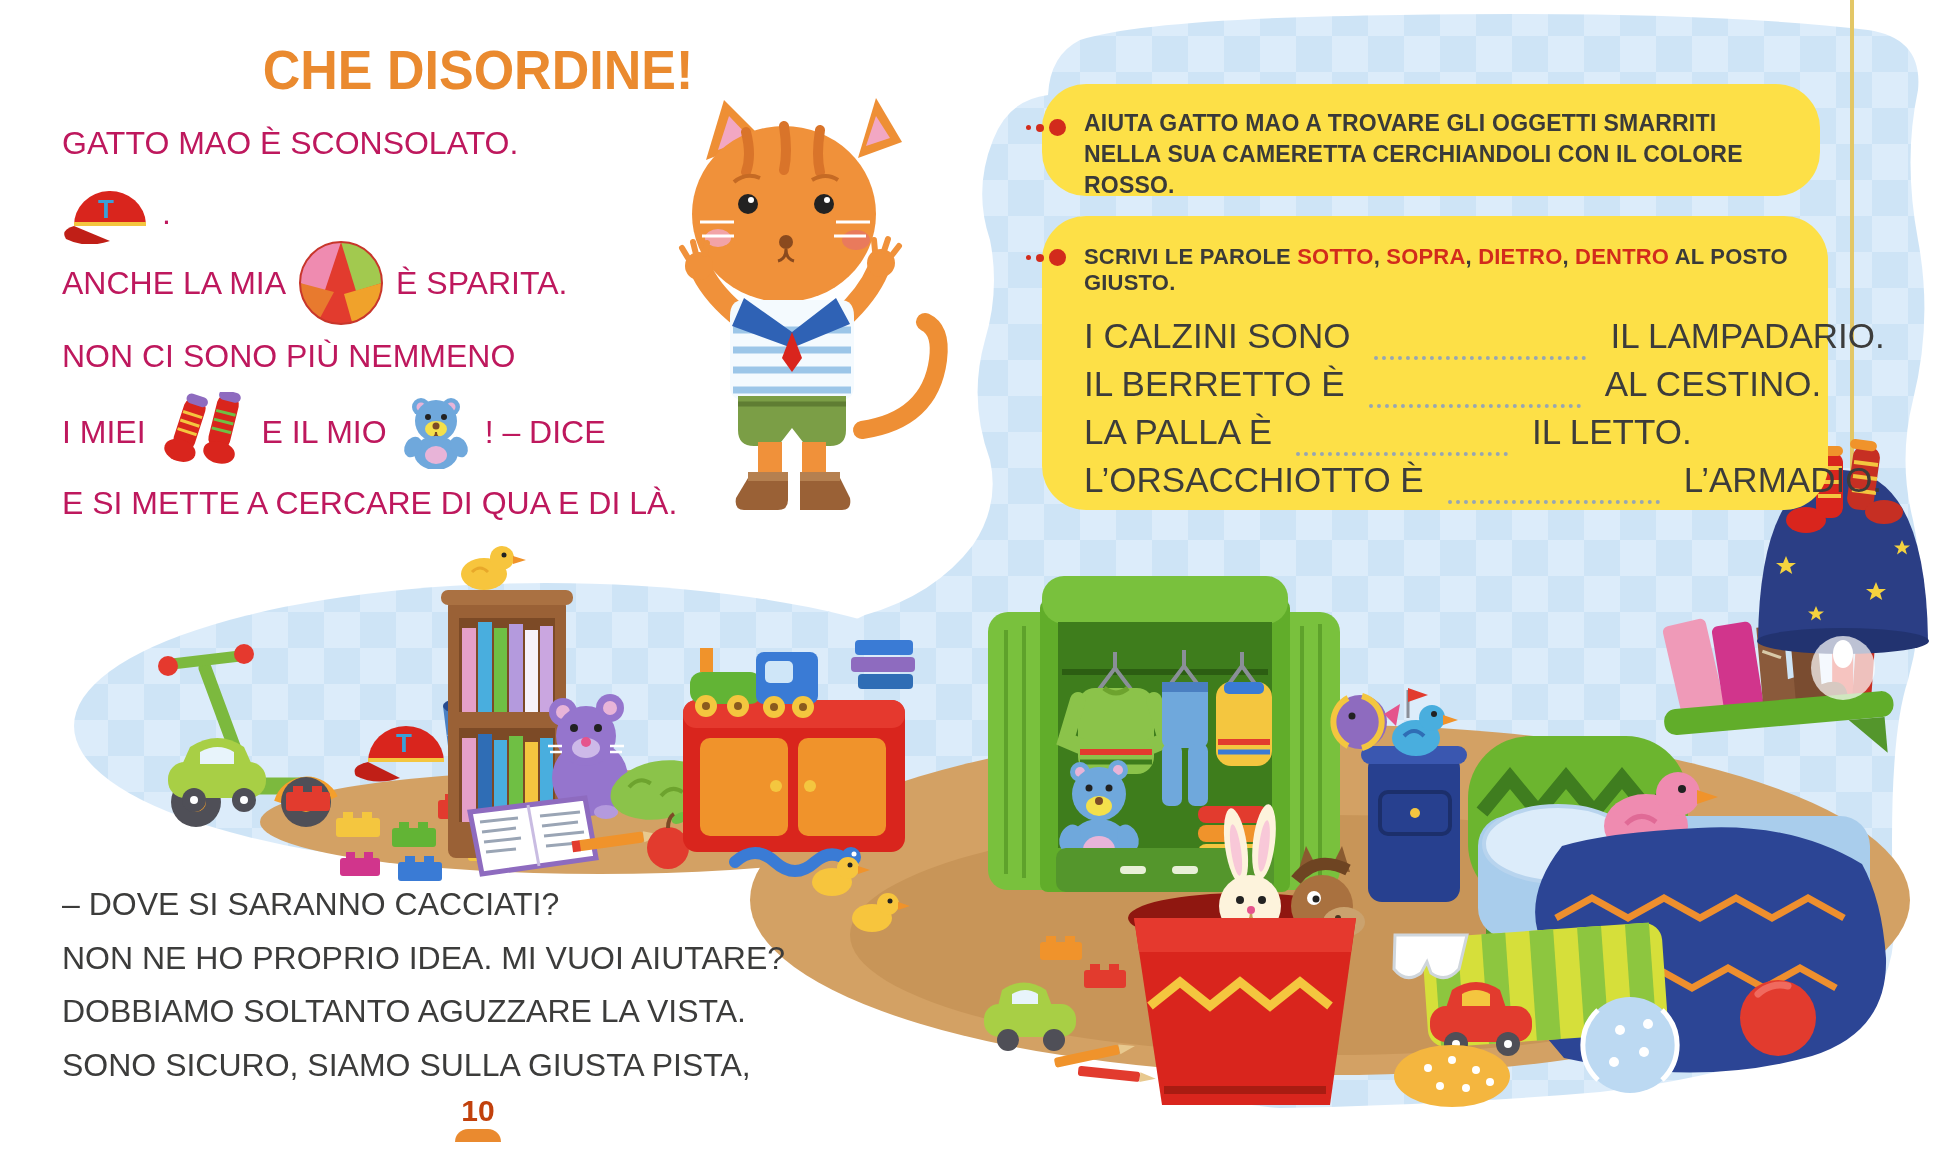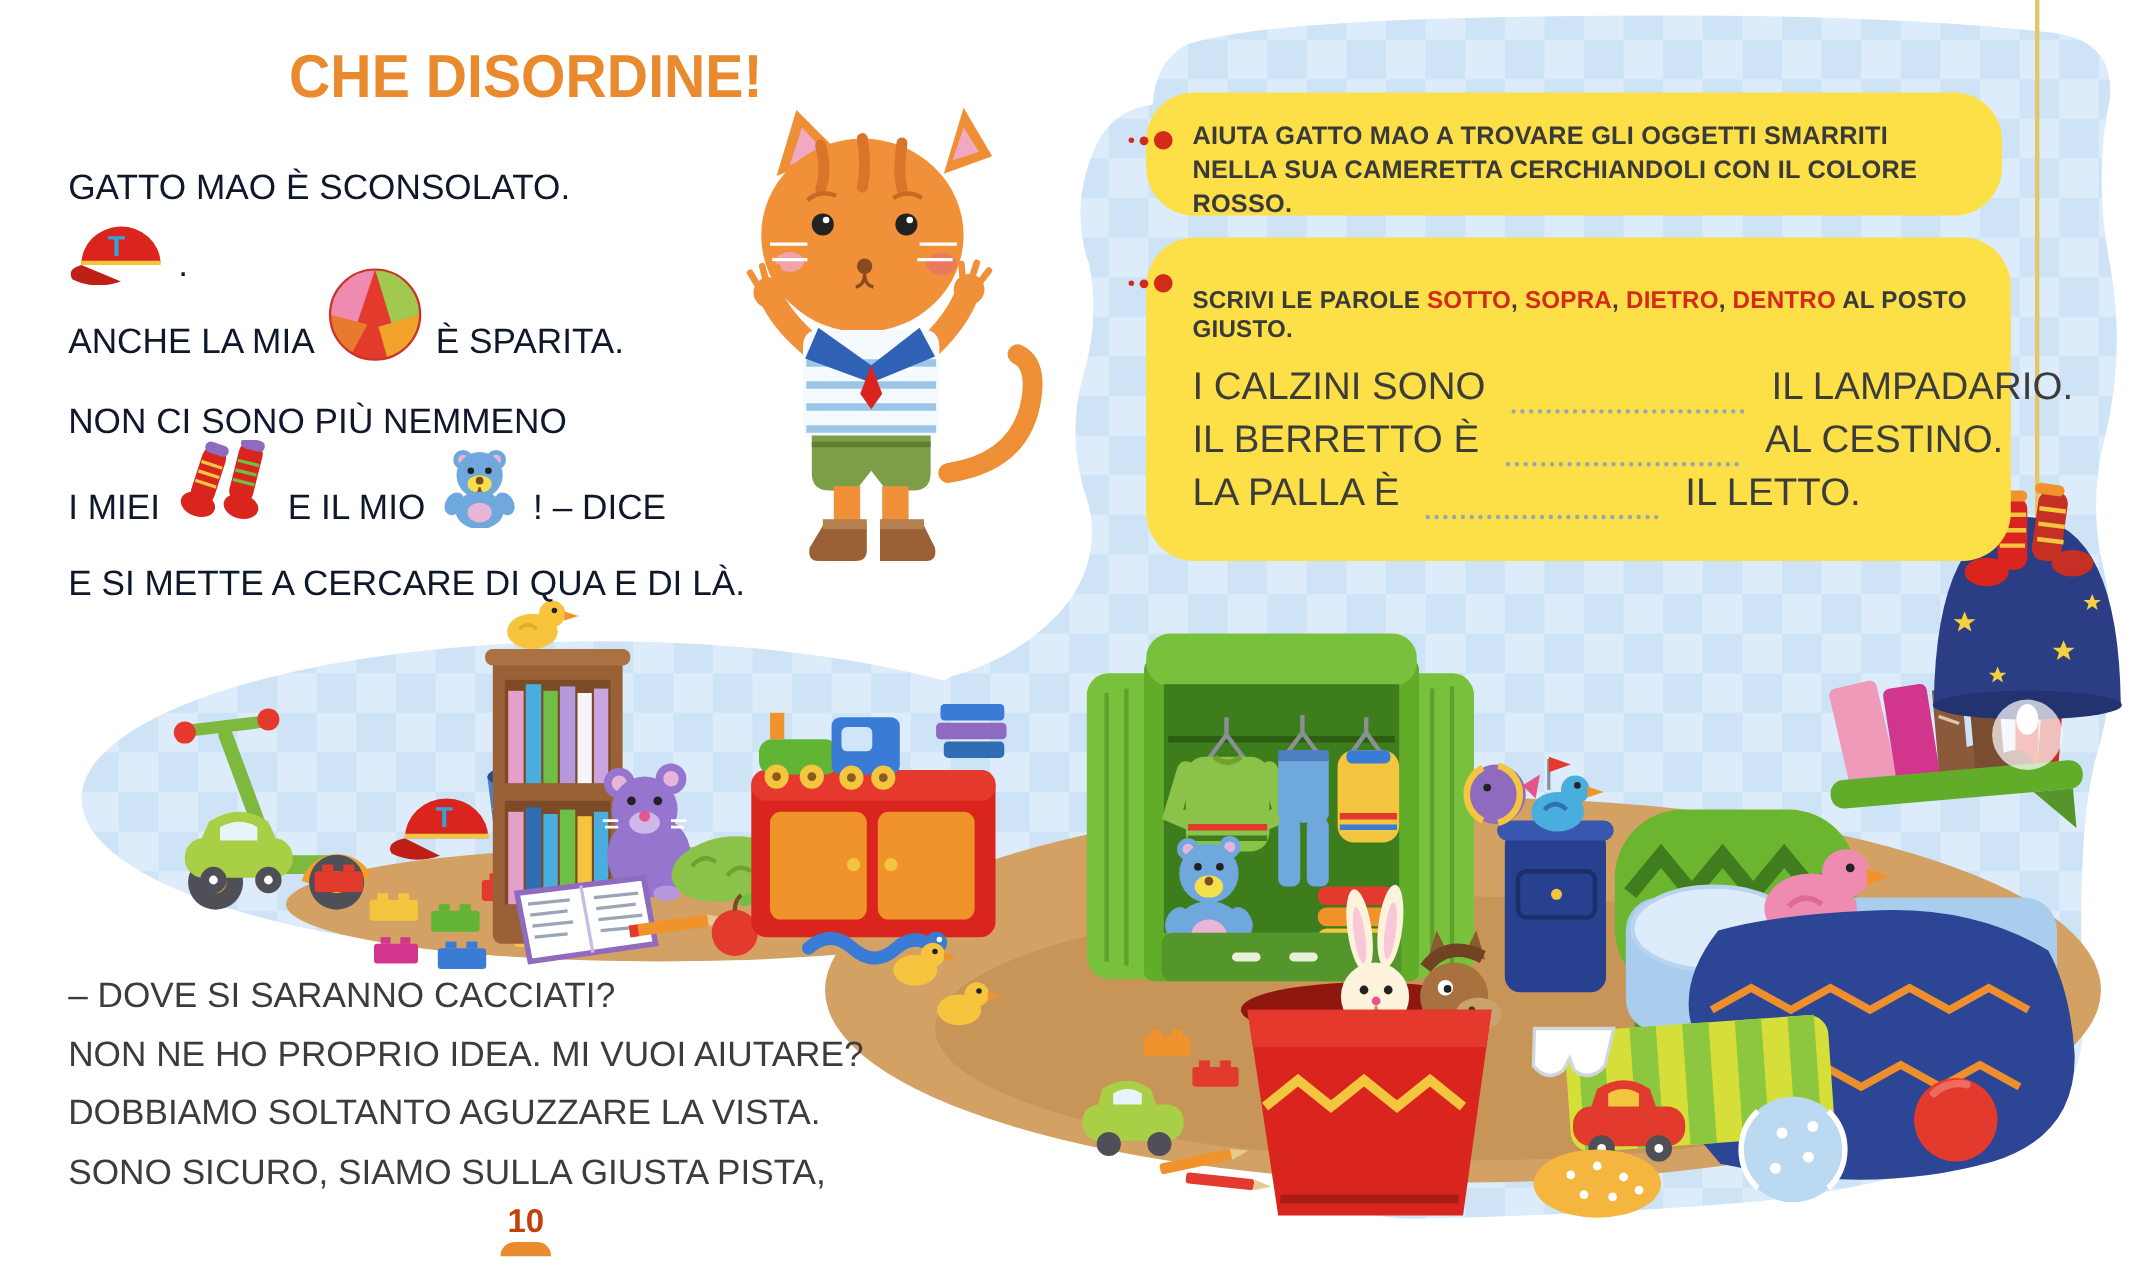--- a/index.html
+++ b/index.html
@@ -2,26 +2,26 @@
 <html><head>
 <meta charset="utf-8">
 <style>
   html,body{margin:0;padding:0}
   body{width:1946px;height:1152px;position:relative;background:#ffffff;
        font-family:"Liberation Sans",sans-serif;overflow:hidden}
   #scene-svg{position:absolute;left:0;top:0;z-index:1}
   .abs{position:absolute;z-index:2}
   .title{left:178px;top:40px;width:600px;text-align:center;font-size:52px;font-weight:800;
          color:#EA8A2F;letter-spacing:0px;transform:scaleY(1.06)}
-  .story-line{left:62px;display:flex;align-items:flex-end;gap:12px;font-size:32px;color:#0f172a;height:92px}
+  .story-line{left:62px;display:flex;align-items:center;gap:12px;font-size:32px;color:#be185d;height:92px}
   .story-line .ic{flex:0 0 auto;display:flex;align-items:center}
   .dialogue{left:62px;top:878px;font-size:32px;line-height:53.5px;color:#3C3C3B}
   .bubble{position:absolute;background:#fde047;border-radius:44px;z-index:2;box-sizing:border-box}
   #bubble1{left:1042px;top:84px;width:778px;height:112px;padding:24px 30px 0 42px}
-  #bubble2{left:1042px;top:216px;width:786px;height:294px;padding:44px 30px 0 42px}
+  #bubble2{left:1042px;top:216px;width:786px;height:294px;padding:28px 30px 0 42px}
   .instr{font-size:23px;font-weight:600;line-height:31px;color:#3A3A39;letter-spacing:.2px}
   .instr2{font-size:22px;font-weight:600;color:#3A3A39;letter-spacing:.2px}
   .red-word{color:#D22B1C;font-weight:700}
   .bullet{position:absolute;z-index:3;display:flex;align-items:center;gap:5px}
   .bullet i{display:block;border-radius:50%;background:#D22B1C}
   .bullet .d1{width:5px;height:5px}.bullet .d2{width:8px;height:8px}.bullet .d3{width:17px;height:17px}
   #fill-rows{margin-top:16px}
   .fill-row{display:flex;align-items:flex-end;font-size:35px;line-height:48px;color:#3C3C3B;gap:24px;white-space:nowrap}
   .blank{width:212px;height:40px;border-bottom:4px dotted #97A6B2;flex:0 0 auto}
   .page-num{left:450px;top:1094px;width:56px;text-align:center}
@@ -652,20 +652,25 @@
       <div class="fill-row">
         <span>IL BERRETTO È</span>
         <span class="blank"></span>
         <span>AL CESTINO.</span>
       </div>
       <div class="fill-row">
         <span>LA PALLA È</span>
         <span class="blank"></span>
         <span>IL LETTO.</span>
       </div>
+      <div class="fill-row">
+        <span>L’ORSACCHIOTTO È</span>
+        <span class="blank"></span>
+        <span>L’ARMADIO.</span>
+      </div>
     </div>
 </div>
 <div class="bullet" style="left:1026px;top:249px">
   <i class="d1"></i>
     <i class="d2"></i>
     <i class="d3"></i>
 </div>
 
 <div class="abs page-num">
   <div class="n">10</div>

